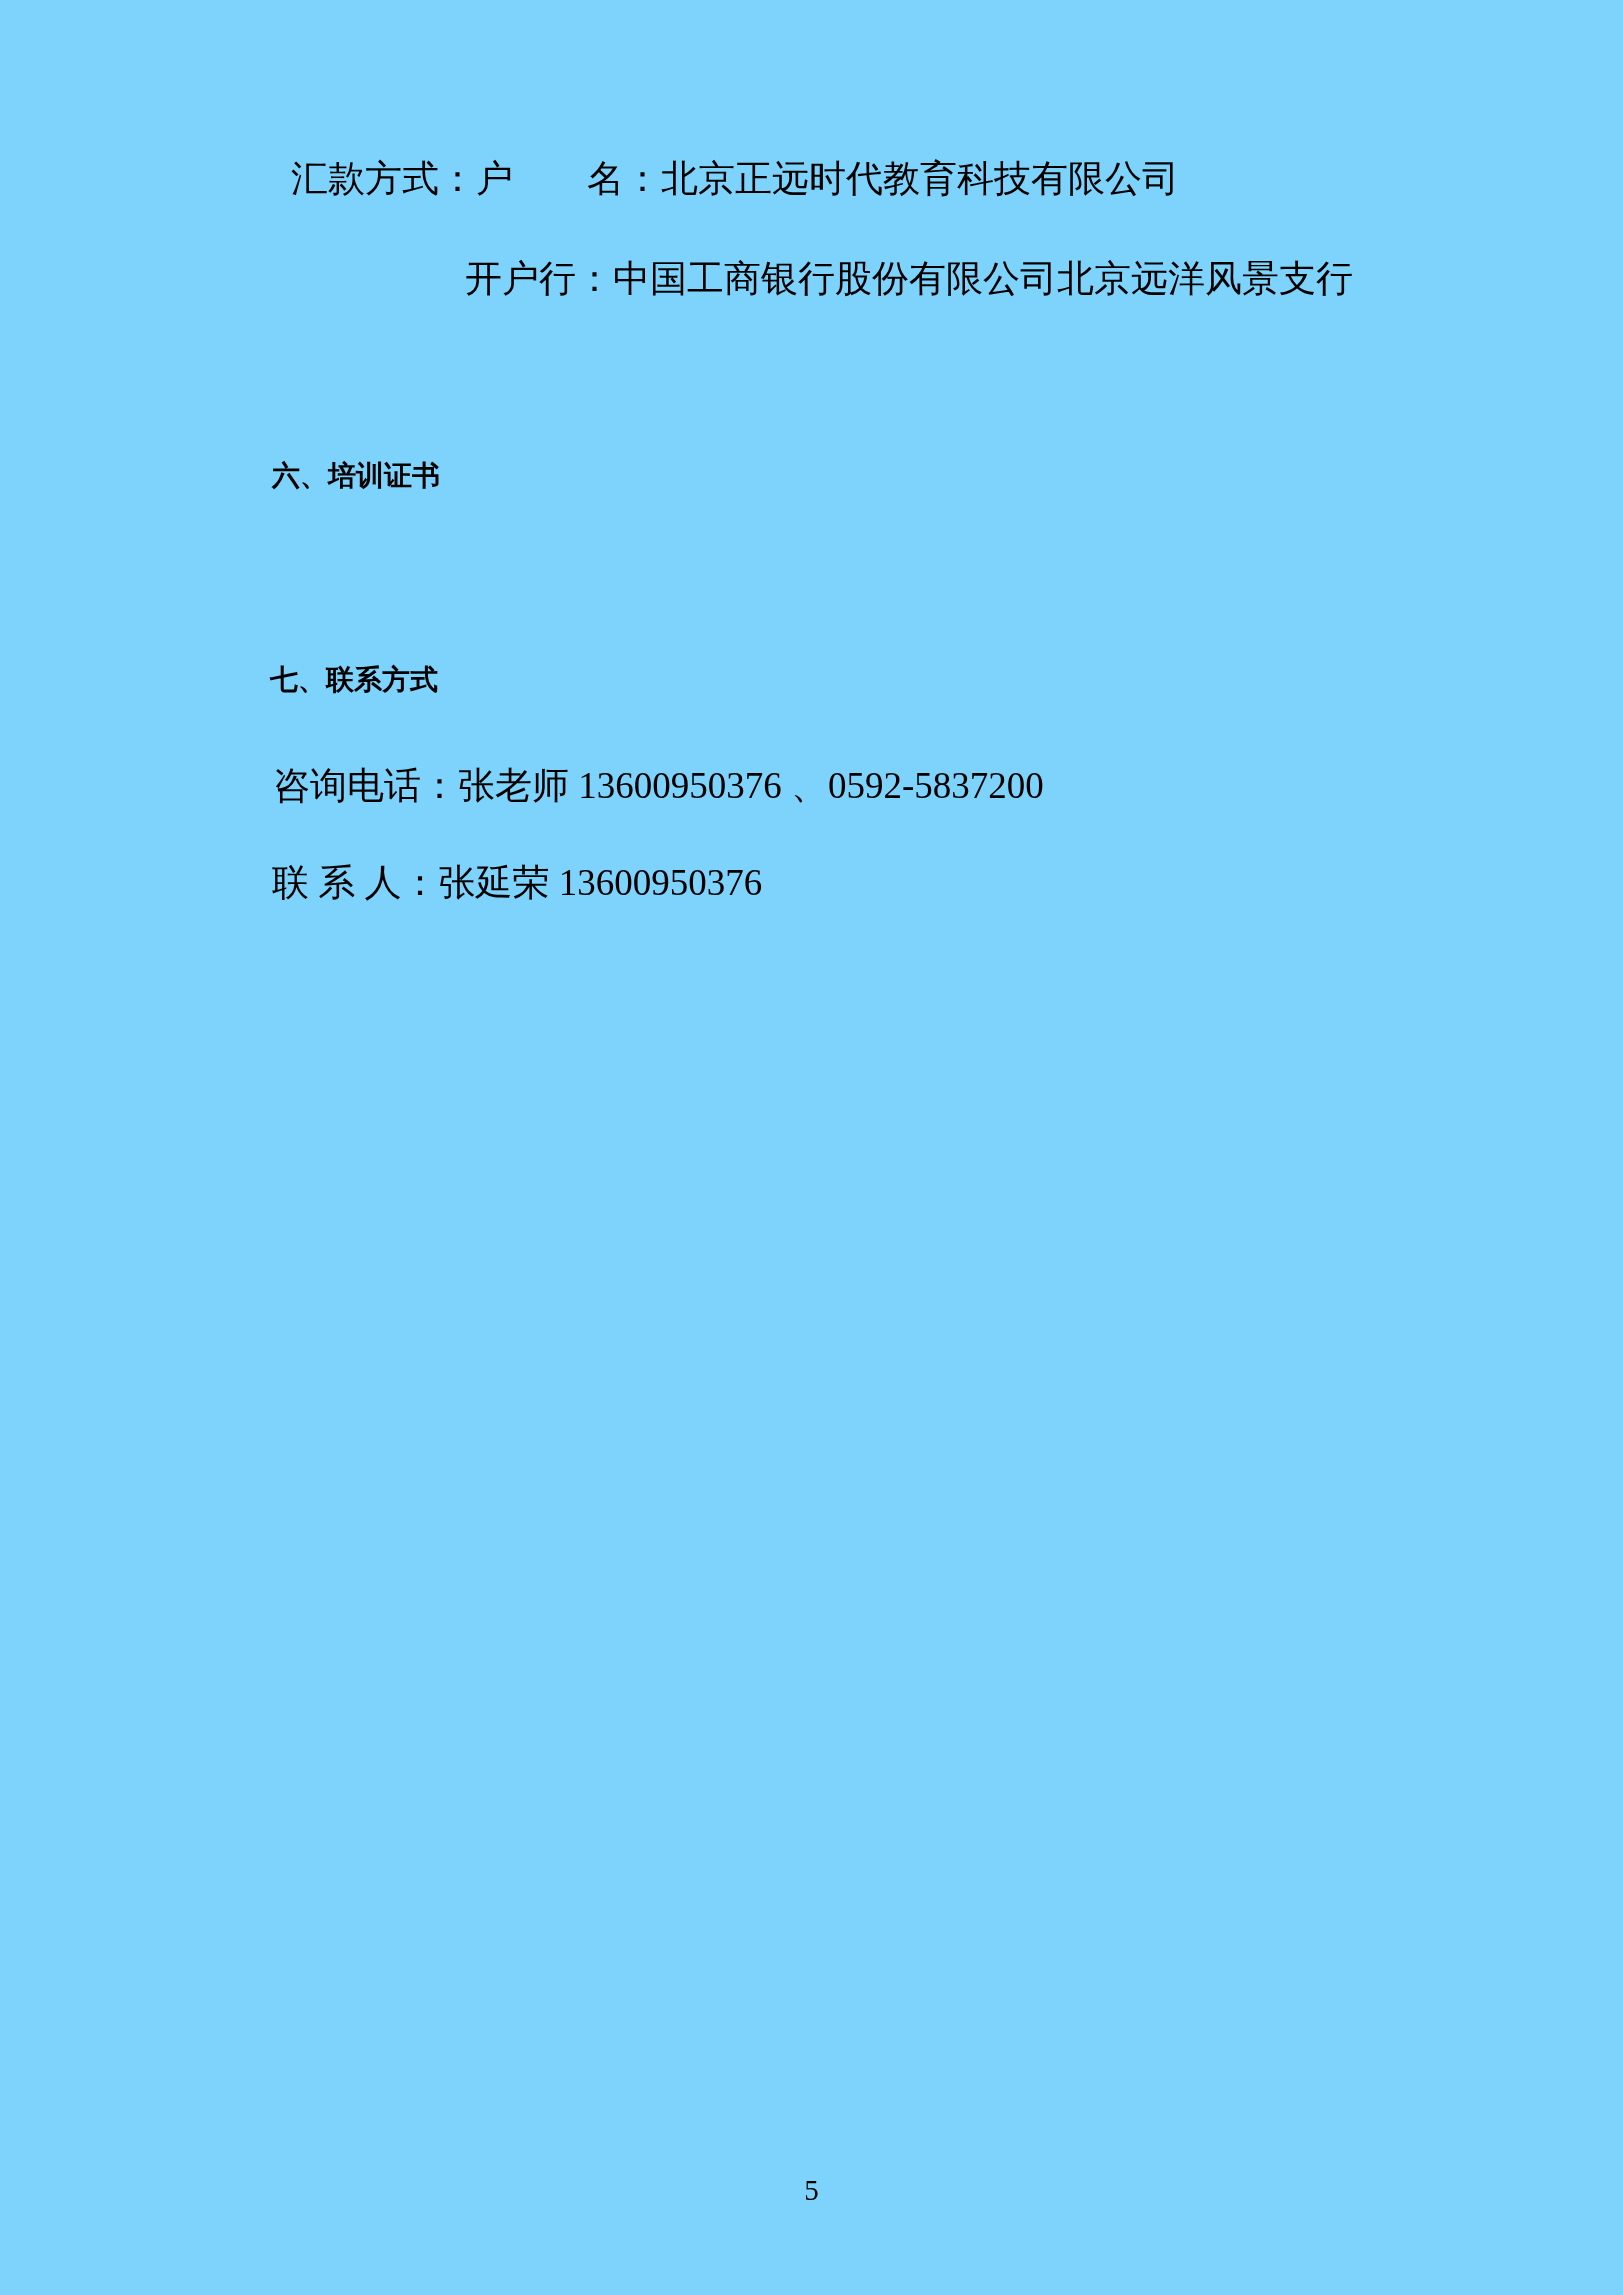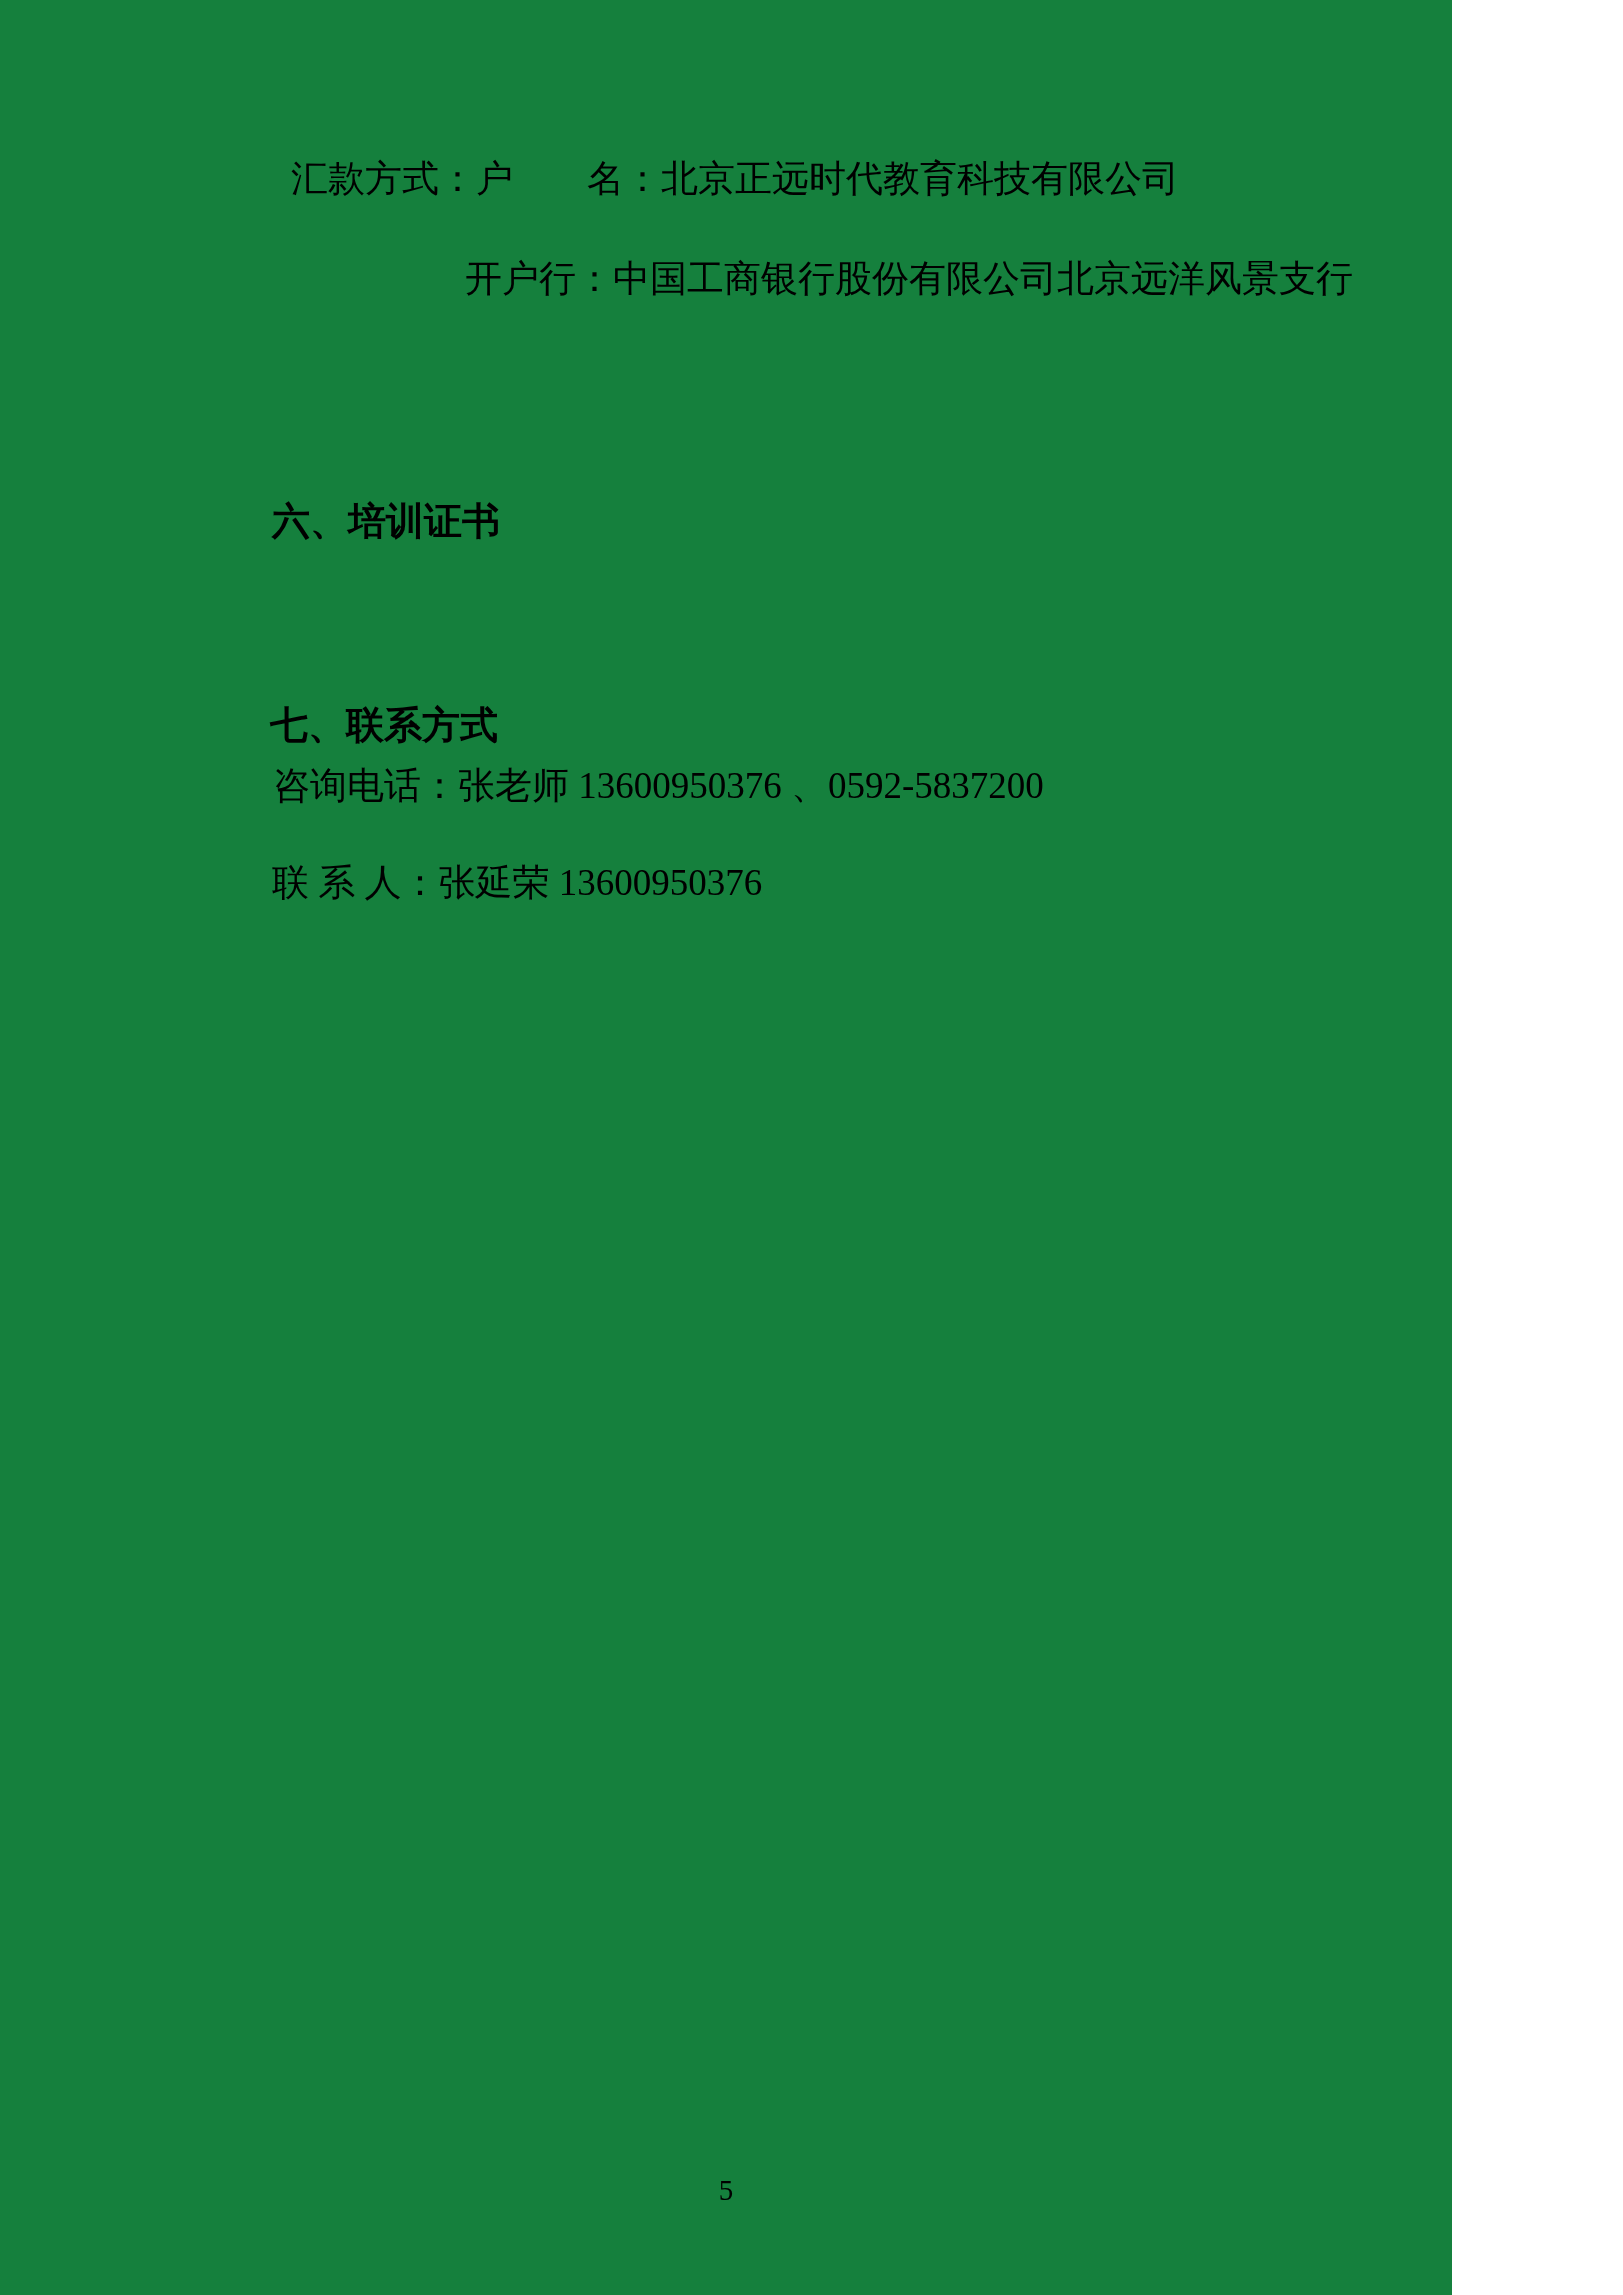--- a/index.html
+++ b/index.html
@@ -2,43 +2,42 @@
 <html style="font-size:10.5px"><head>
 <meta charset="utf-8">
 <style>
   html, body {
     margin: 0;
     padding: 0;
     background: #ffffff;
   }
   .page {
     position: relative;
-    width: 1452px;
+    width: 1623px;
     height: 2295px;
-    background: #15803d;
+    background: #7dd3fc;
     color: #000000;
     overflow: hidden;
   }
   .doc-line {
     position: absolute;
     white-space: pre;
     font-family: "Liberation Serif", "DejaVu Serif", serif;
     font-size: 37px;
     line-height: 1.0;
     color: #000000;
   }
   .doc-heading {
     position: absolute;
     white-space: pre;
     font-family: "Liberation Sans", "DejaVu Sans", sans-serif;
     font-weight: 700;
-    font-size: 38px;
+    font-size: 28px;
     line-height: 1.0;
     color: #000000;
-    margin-top: 40px;
   }
   .remit-method    { left: 291px;  top: 160px; }
   .remit-bank      { left: 465px;  top: 260px; text-align: right; }
   .remit-account   { left: 465px;  top: 359px; }
   .heading-six     { left: 272px;  top: 462px; }
   .cert-body       { left: 272px;  top: 562px; }
   .heading-seven   { left: 270px;  top: 666px; text-align: center; }
   .phone-line      { left: 273px;  top: 767px; }
   .contact-line    { left: 272px;  top: 864px; }
   .page-footer {

